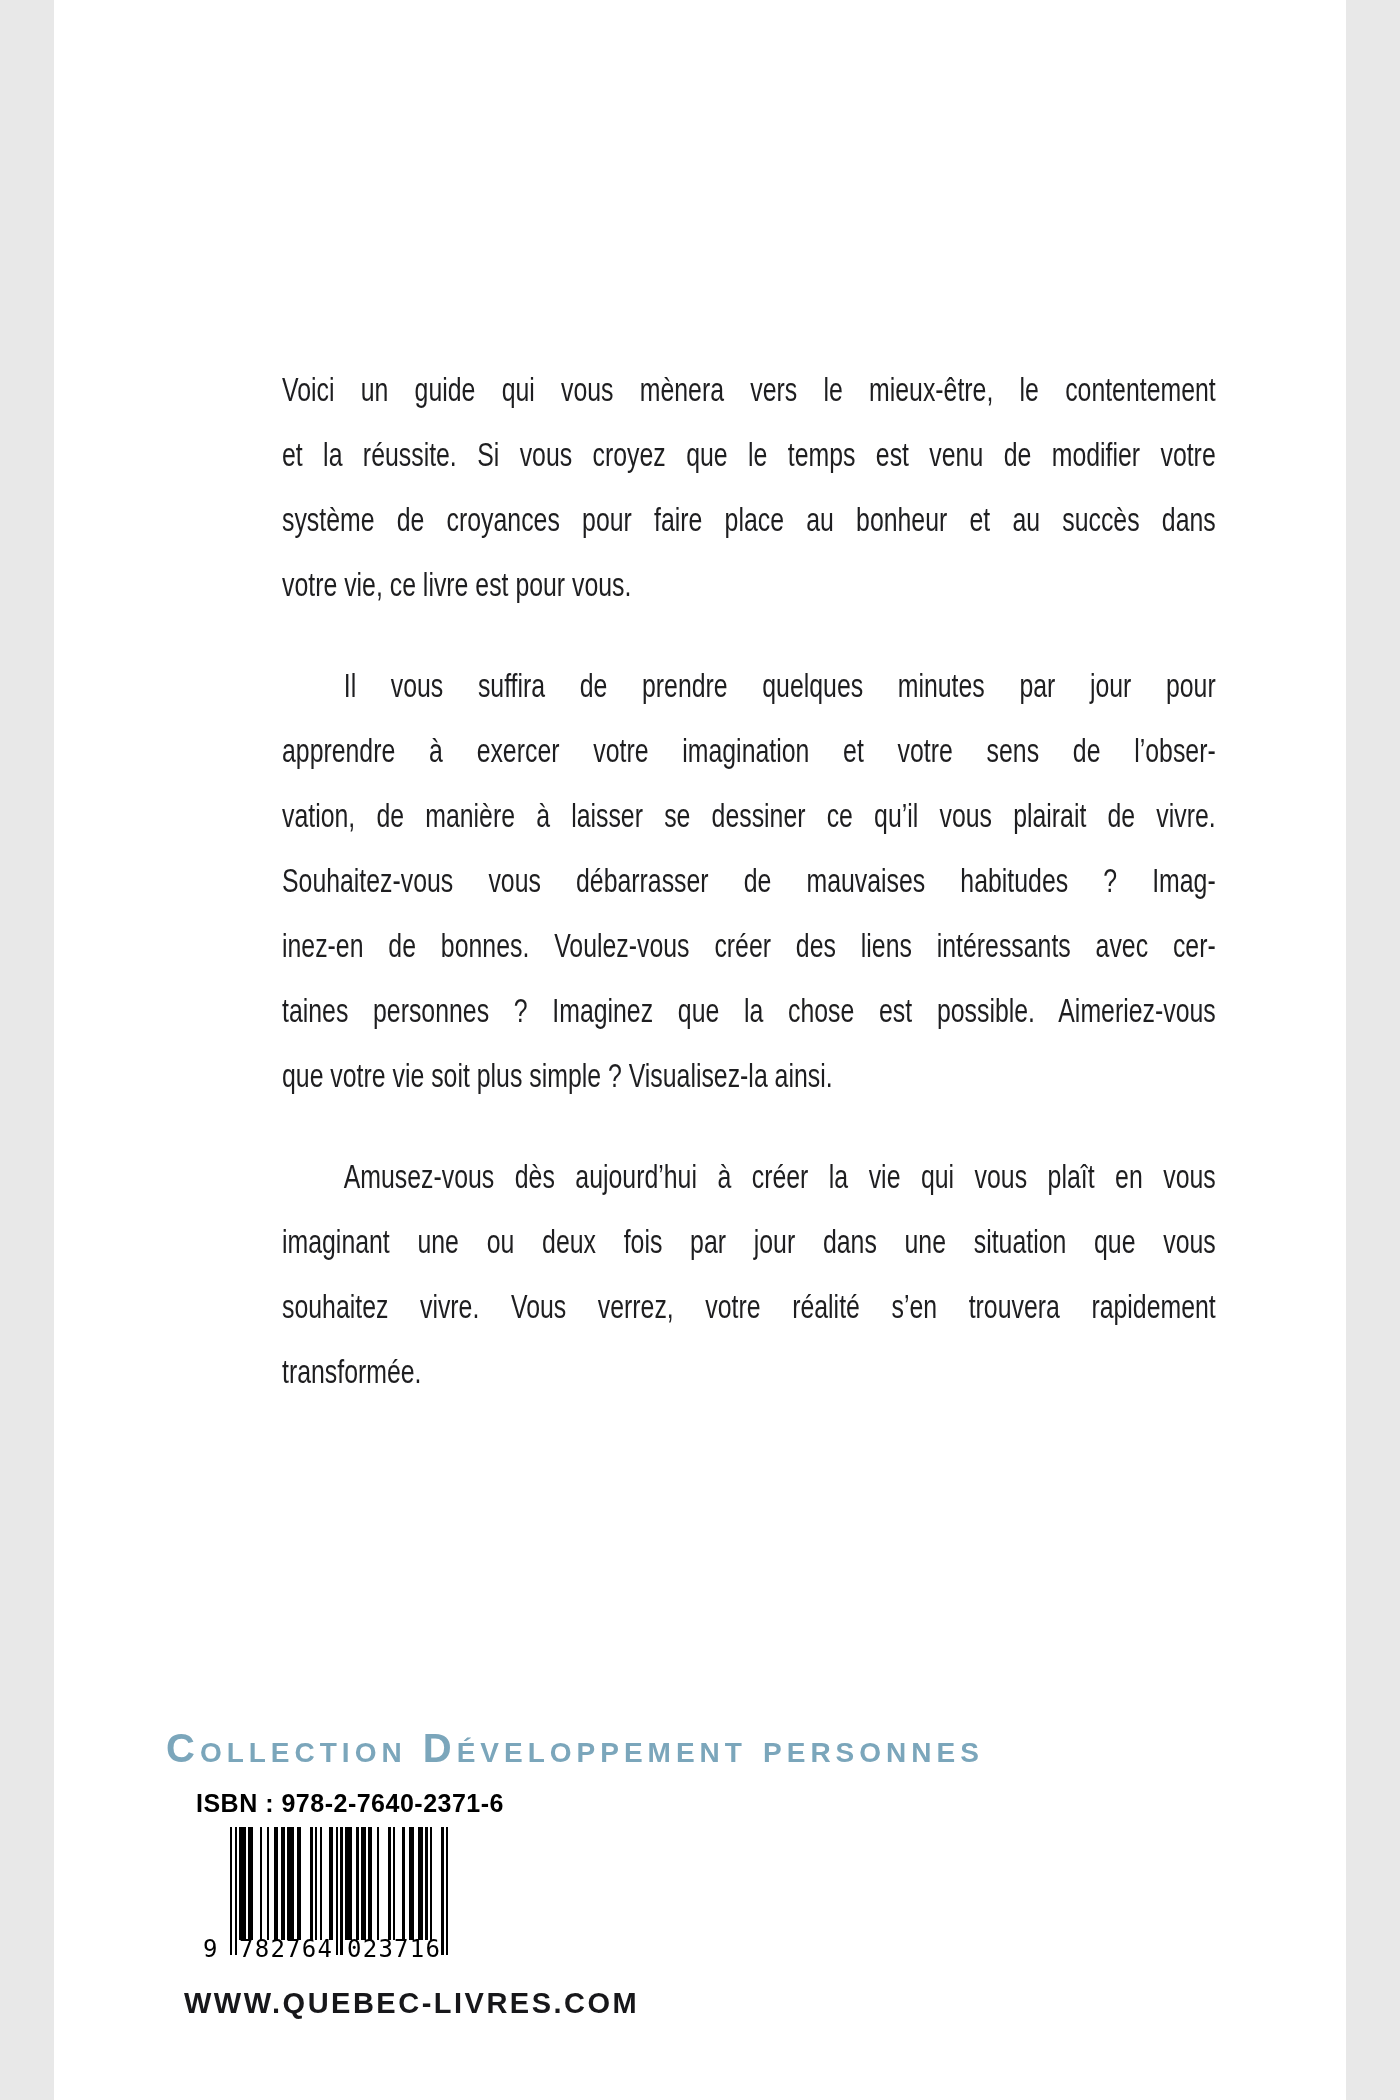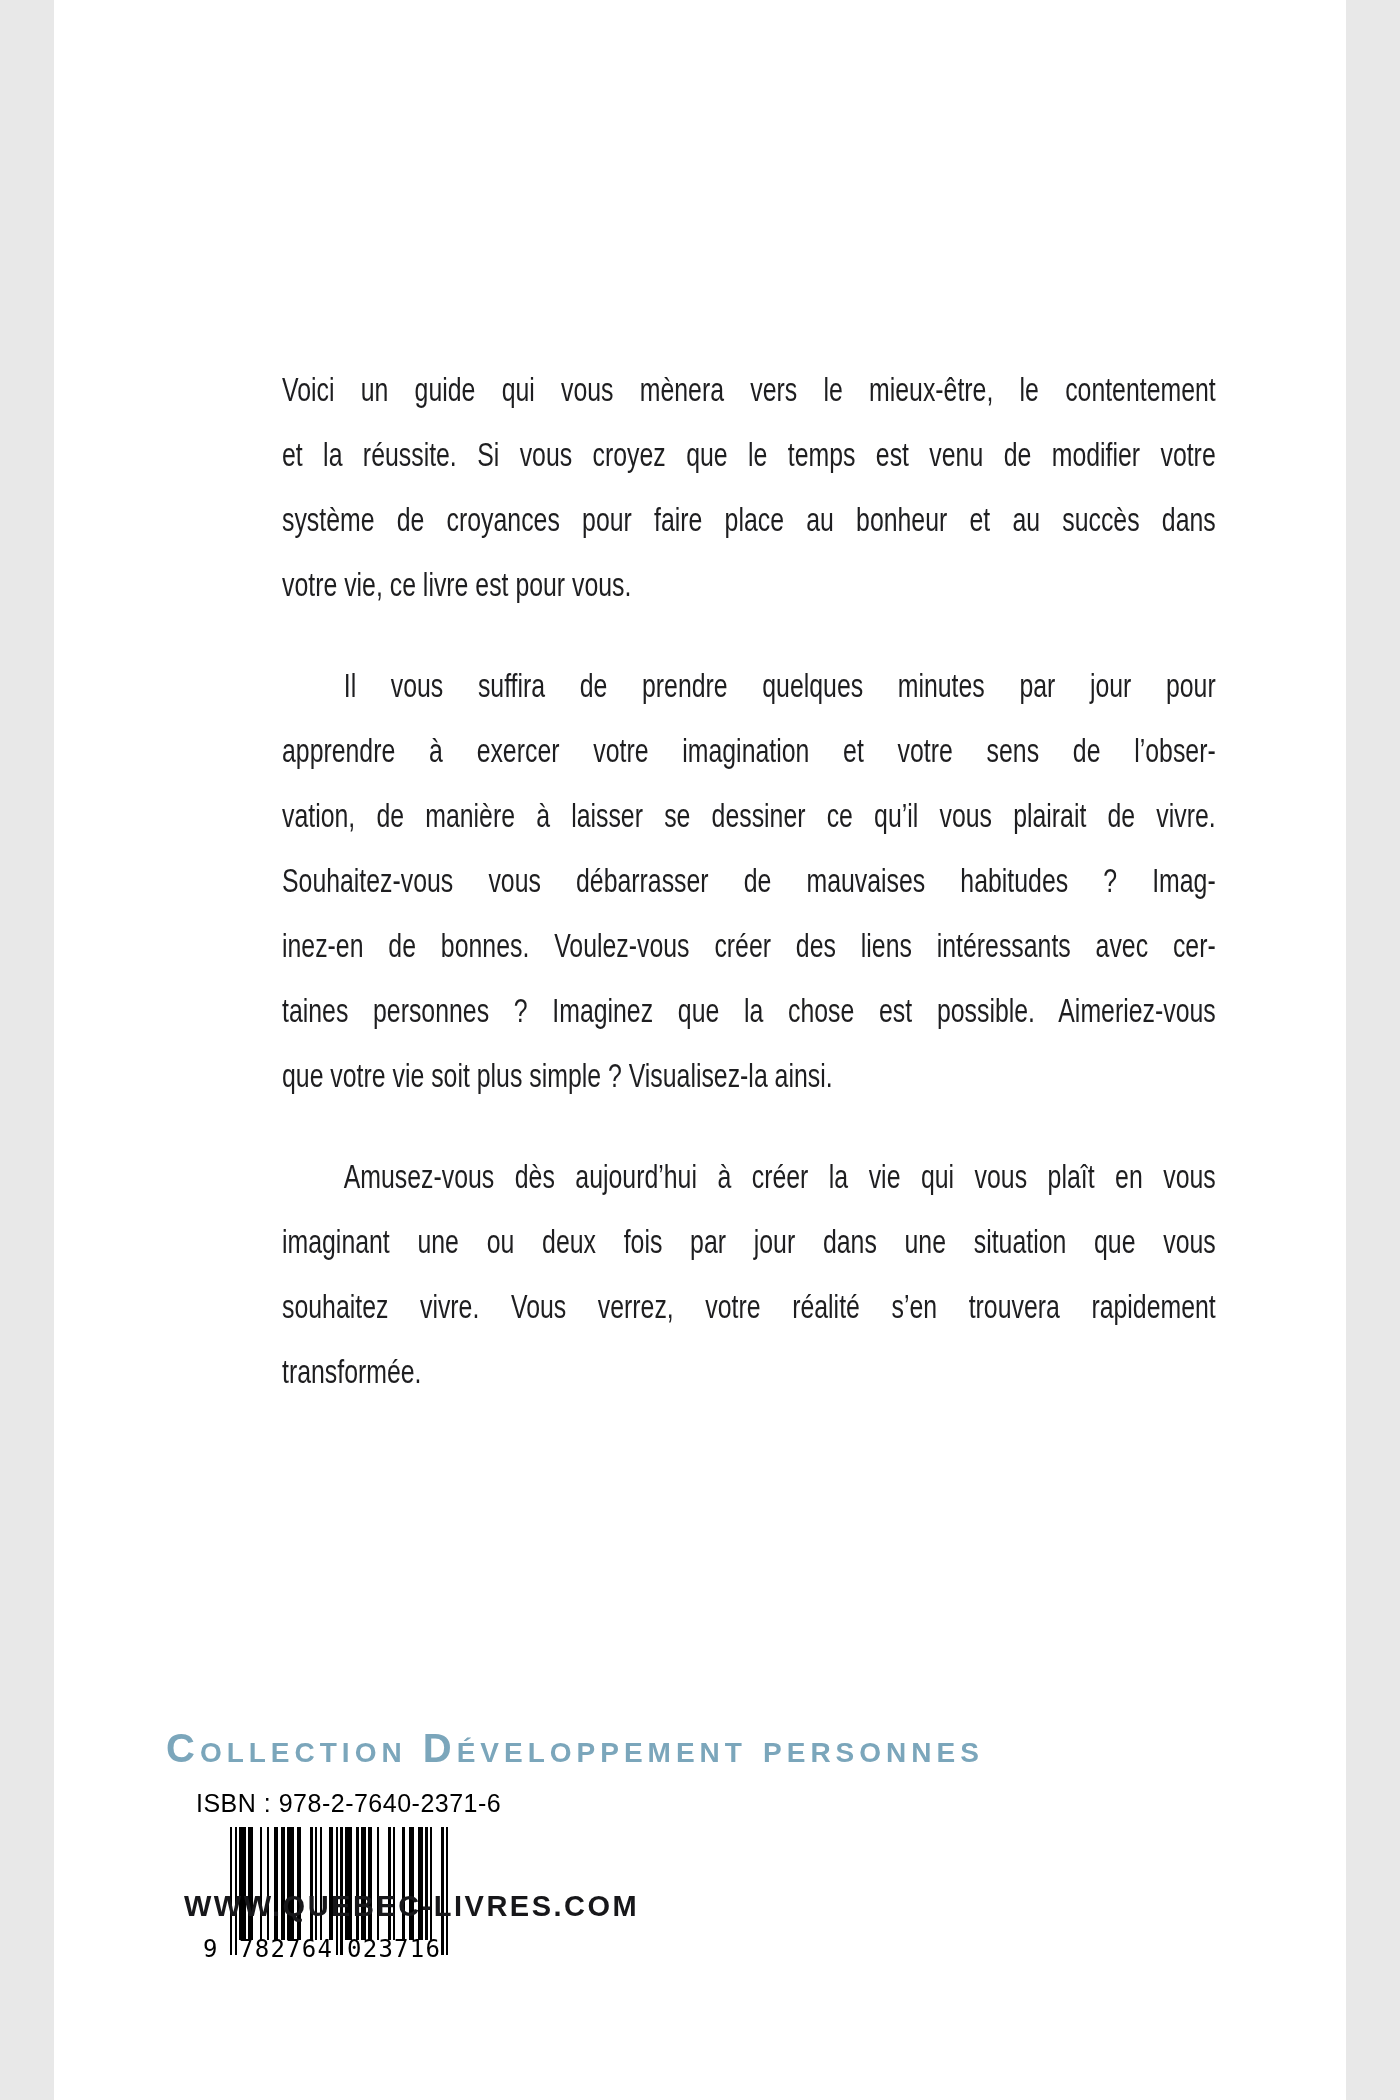--- a/index.html
+++ b/index.html
@@ -26,21 +26,21 @@
   .collection {
     position:absolute; left:112px; top:1726px;
     font-variant:small-caps; font-weight:bold;
     font-size:40px; letter-spacing:5px; color:#7ba6bb;
     white-space:nowrap;
   }
 
   
   .isbn-label {
     position:absolute; left:142px; top:1789px;
-    font-size:25px; font-weight:normal; letter-spacing:0.5px; color:#000;
+    font-size:25px; font-weight:bold; letter-spacing:0.5px; color:#000;
     white-space:nowrap;
   }
   .barcode { position:absolute; left:176px; top:1827px; width:219px; height:145px; }
   .bars { display:flex; align-items:flex-start; }
   .module { width:2.3px; height:113px; }
   .module.bar { background:#000; }
   .module.guard.bar { height:128px; }
   .bc-digit-first {
     position:absolute; left:-27px; top:108px;
     font-family:"DejaVu Sans Mono", monospace; font-size:24px; color:#000;
@@ -65,21 +65,21 @@
     letter-spacing:1px;
   }
   .logo-qm {
     position:absolute; left:66px; top:161px;
     font-size:20.5px; font-weight:bold; color:#14141c; letter-spacing:0.2px;
     white-space:nowrap;
   }
 
   
   .website {
-    position:absolute; left:130px; top:1890px;
+    position:absolute; left:130px; top:1987px;
     font-size:29px; font-weight:bold; letter-spacing:2.5px; color:#17171a;
     white-space:nowrap;
   }
 </style>
 </head>
 <body>
 
 <div class="page">
 
   <div class="synopsis">

